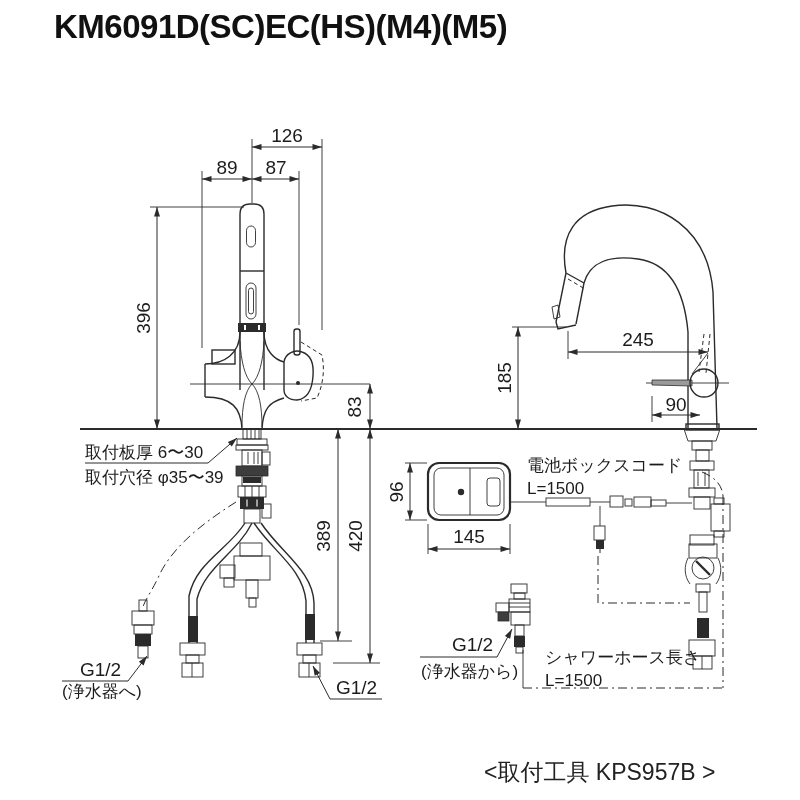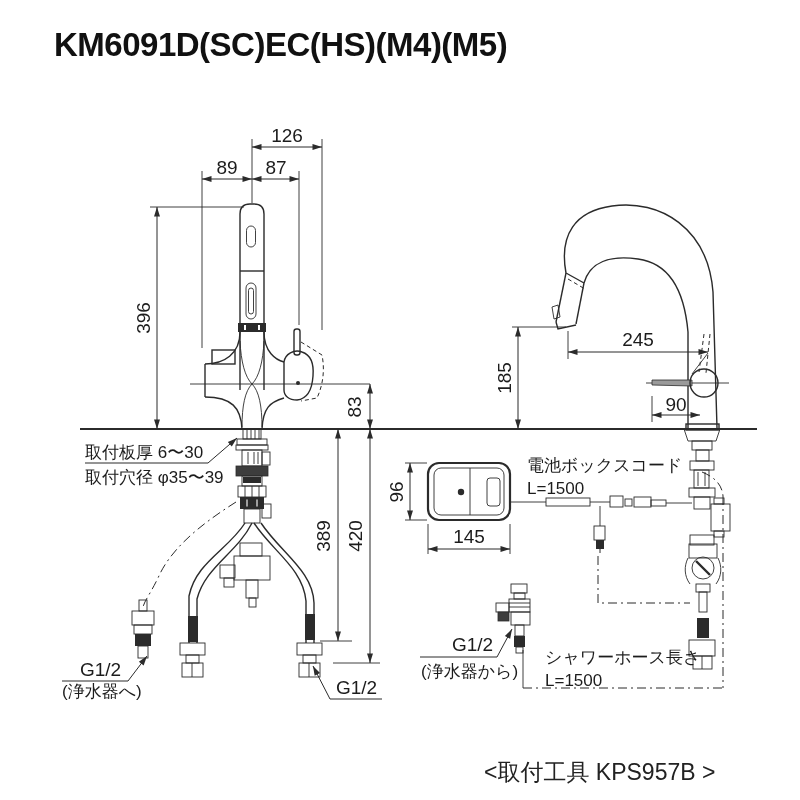--- a/index.html
+++ b/index.html
@@ -1,18 +1,18 @@
 <!DOCTYPE html>
 <html><head>
 <meta charset="utf-8">
 <style>
   html,body{margin:0;padding:0;background:#ffffff;}
   .canvas{position:relative;width:800px;height:800px;background:#ffffff;overflow:hidden;
           font-family:"Liberation Sans","DejaVu Sans",sans-serif;}
-  .title{position:absolute;left:54px;top:26px;font-size:33px;font-weight:600;
+  .title{position:absolute;left:54px;top:8px;font-size:33px;font-weight:600;
          color:#111;letter-spacing:-0.5px;white-space:nowrap;}
   .footer{position:absolute;left:484px;top:757px;font-size:23px;color:#222;white-space:nowrap;}
   svg{position:absolute;left:0;top:0;}
   .ln{stroke:#2b2b2b;stroke-width:1.4;fill:none;stroke-linecap:butt;}
   .thin{stroke:#2b2b2b;stroke-width:0.9;fill:none;}
   .dim{stroke:#2b2b2b;stroke-width:1;fill:none;}
   .cnt{stroke:#2b2b2b;stroke-width:2.2;fill:none;}
   .fillD{fill:#2b2b2b;stroke:none;}
   .fillG{fill:#3d3d3d;stroke:#2b2b2b;stroke-width:0.8;}
   .lever{fill:#9a9a9a;stroke:#2b2b2b;stroke-width:0.8;}

